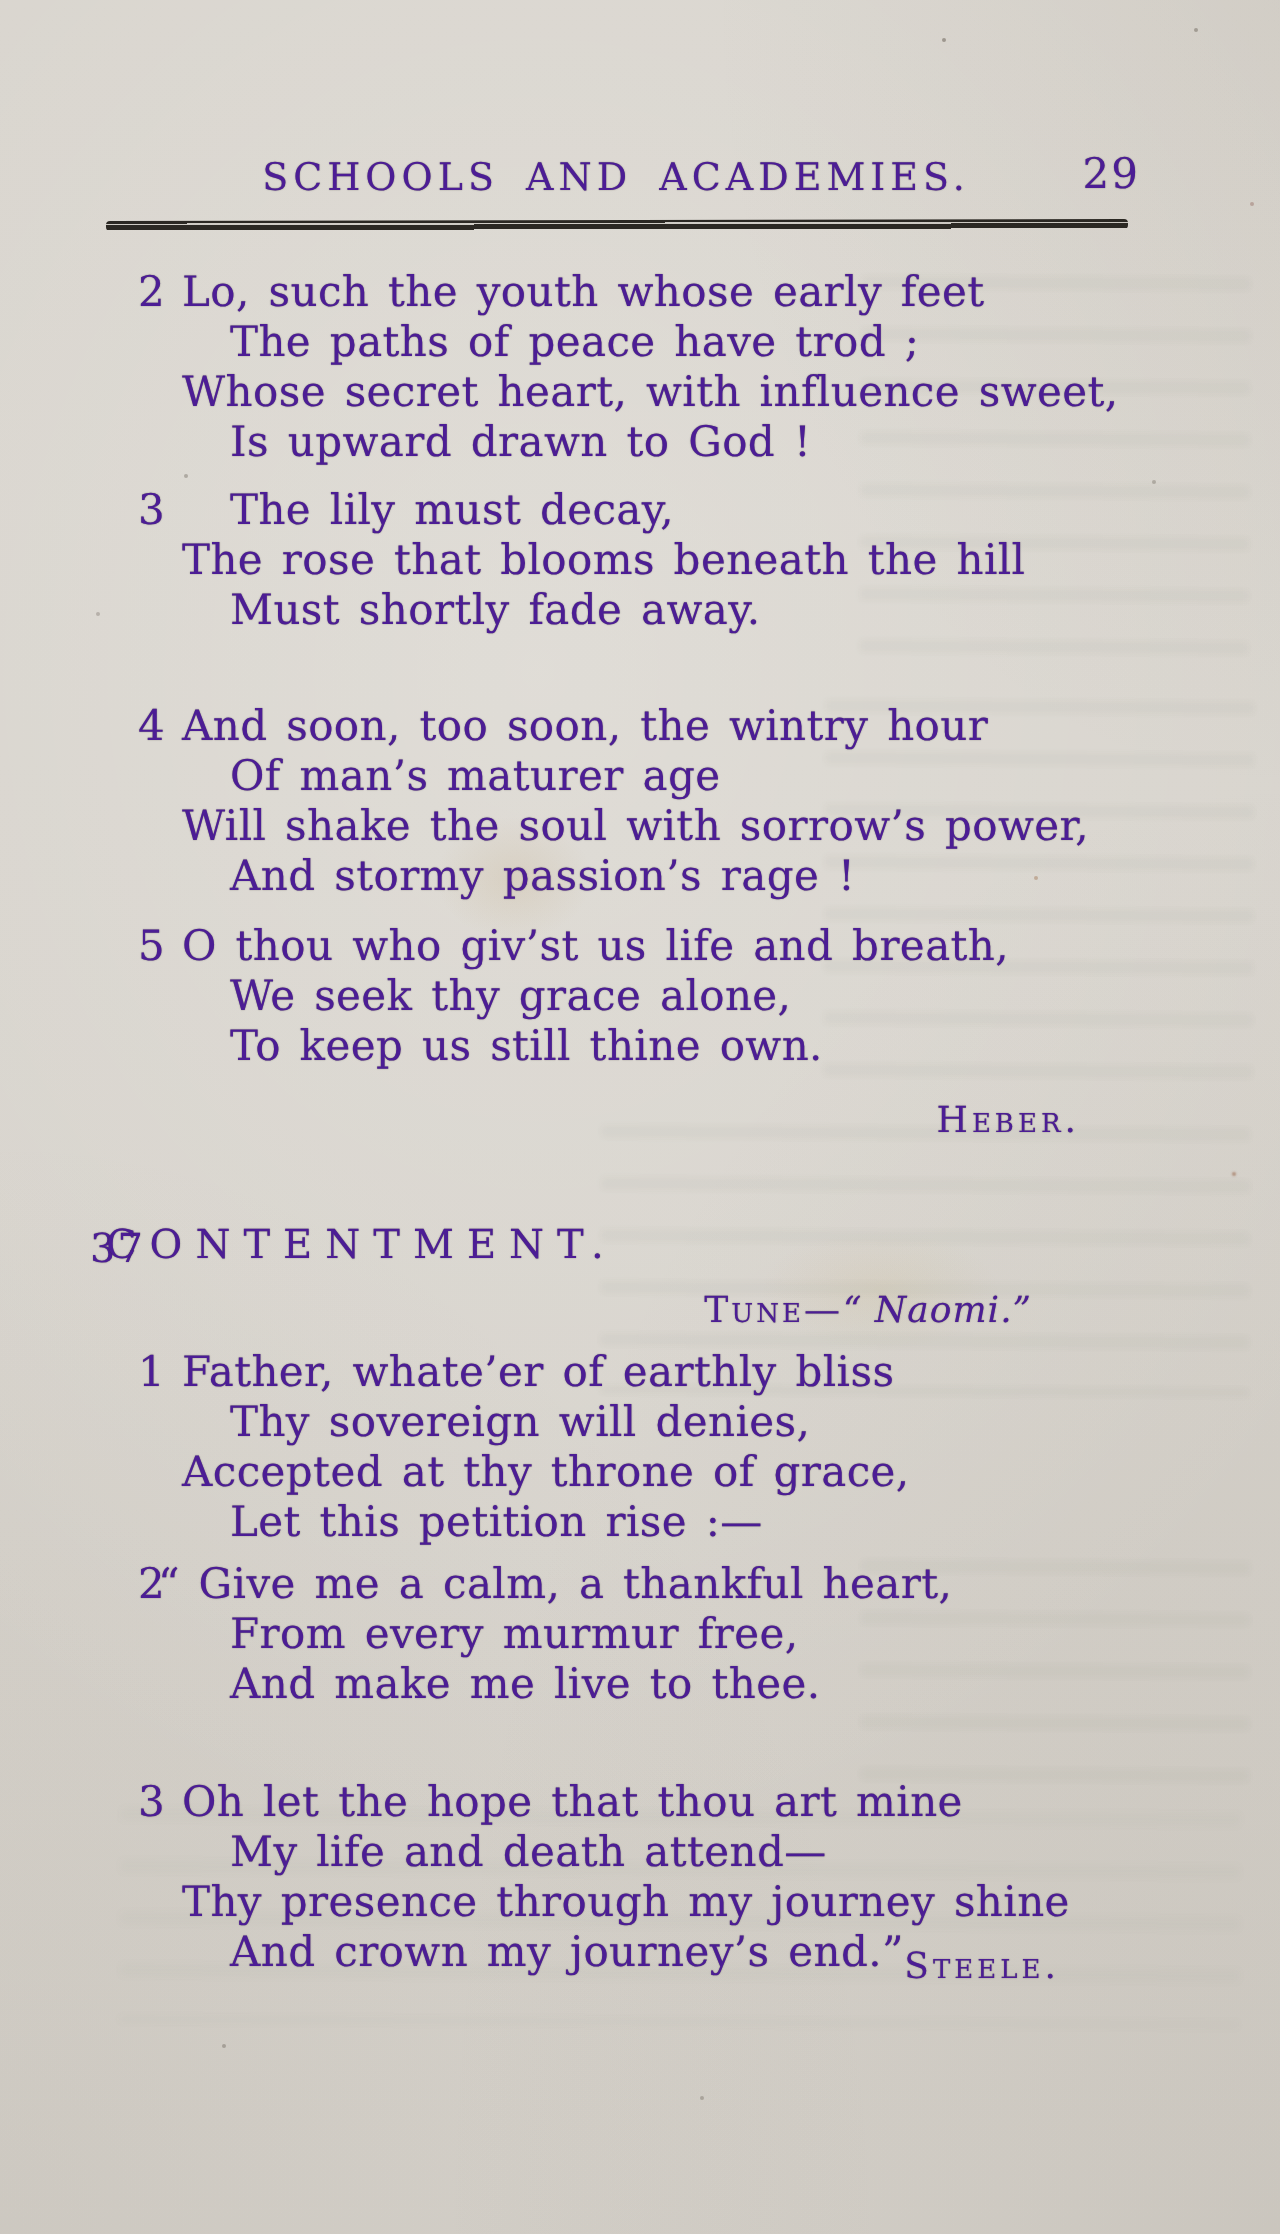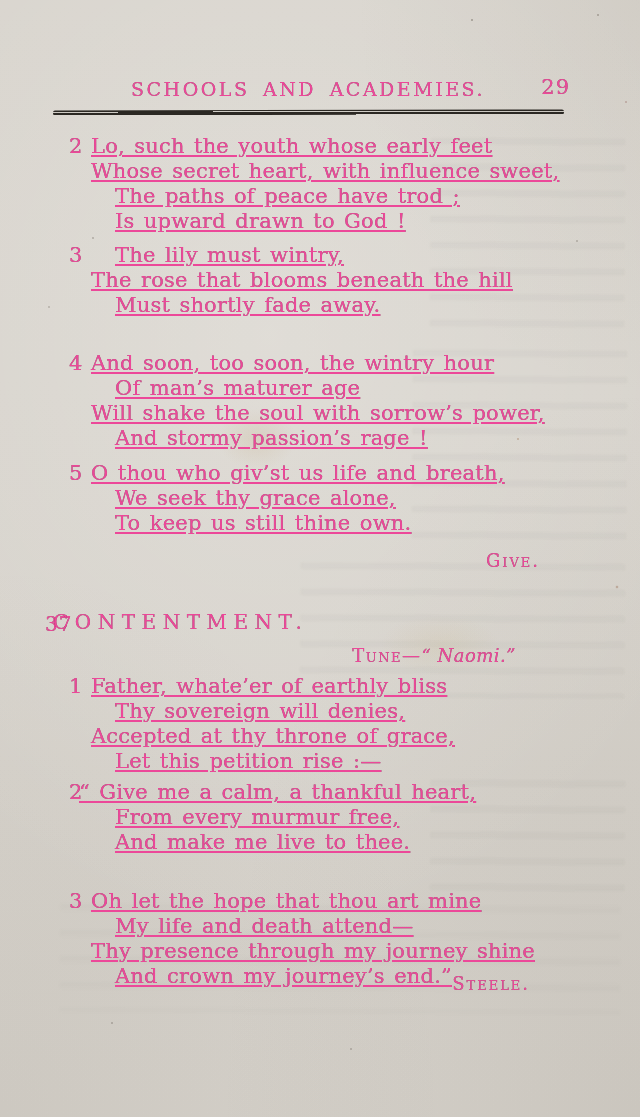--- a/index.html
+++ b/index.html
@@ -7,34 +7,34 @@
     width:640px;height:1117px;position:relative;overflow:hidden;
     font-family:"DejaVu Serif","Liberation Serif",serif;
     background:
       radial-gradient(130% 90% at 42% 30%, rgba(255,255,252,0.22), rgba(255,255,252,0) 60%),
       radial-gradient(120% 120% at 100% 100%, rgba(110,100,85,0.10), transparent 55%),
       radial-gradient(140% 100% at 0% 100%, rgba(110,100,85,0.08), transparent 50%),
       radial-gradient(100% 80% at 100% 0%, rgba(120,110,95,0.07), transparent 45%),
       linear-gradient(#d8d4cd,#d5d1ca);
     color:#2f2b26;
   }
-  .ink{color:#ec4899;text-shadow:0 0 0.6px rgba(47,43,38,0.65);}
+  .ink{color:#4c1d95;text-shadow:0 0 0.6px rgba(47,43,38,0.65);}
   .abs{position:absolute;}
   
   .hdr-title{top:78px;left:53px;width:510px;text-align:center;font-size:19px;
     letter-spacing:2.5px;word-spacing:5px;font-variant:small-caps;text-transform:uppercase;}
   .hdr-num{top:75px;right:70px;font-size:21px;letter-spacing:1px;margin-left:40px;}
   .rule{top:110px;left:53px;width:511px;height:5px;transform:rotate(-0.12deg);
     background:linear-gradient(to bottom,#2b2823 0 1.3px,rgba(43,40,35,0.08) 1.3px 2.1px,#2b2823 2.1px 4.6px,transparent 4.6px);
     border-radius:2px;}
   
   .stanza{left:0;width:640px;padding-left:91px;box-sizing:border-box;
     font-size:21px;line-height:25px;word-spacing:2.5px;letter-spacing:0.2px;}
   .stanza .num{position:absolute;left:69px;top:0;}
-  .vl{white-space:nowrap;text-decoration:underline;}
+  .vl{white-space:nowrap;}
   .ind{margin-left:24px;}
   
   .attrib{font-size:18px;font-variant:small-caps;letter-spacing:2px;word-spacing:2px;}
   
   .hymn-num{top:612px;left:45px;font-size:20px;letter-spacing:1px;}
   .hymn-title{top:610px;left:53px;width:510px;text-align:left;font-size:20px;
     letter-spacing:6.5px;word-spacing:4px;}
   .tune{top:645px;right:124px;font-size:18px;}
   .tune .lbl{font-variant:small-caps;letter-spacing:1.5px;}
   .tune .name{font-style:italic;letter-spacing:0.5px;}
@@ -68,48 +68,48 @@
 <div class="abs stain" style="left:380px;top:615px;width:120px;height:60px;background:radial-gradient(closest-side,rgba(190,160,90,0.10),transparent);"></div>
 <div class="abs specks"></div>
 
 <div class="abs ink hdr-title">SCHOOLS AND ACADEMIES.</div>
 <div class="abs ink hdr-num">29</div>
 <div class="abs rule"></div>
 
 <div class="abs ink stanza" style="top:134px;">
   <span class="num">2</span>
   <div class="vl">Lo, such the youth whose early feet</div>
+  <div class="vl ind">The paths of peace have trod ;</div>
   <div class="vl">Whose secret heart, with influence sweet,</div>
-  <div class="vl ind">The paths of peace have trod ;</div>
   <div class="vl ind">Is upward drawn to God !</div>
 </div>
 
 <div class="abs ink stanza" style="top:243px;">
   <span class="num">3</span>
-  <div class="vl ind">The lily must wintry,</div>
+  <div class="vl ind">The lily must decay,</div>
   <div class="vl">The rose that blooms beneath the hill</div>
   <div class="vl ind">Must shortly fade away.</div>
 </div>
 
 <div class="abs ink stanza" style="top:351px;">
   <span class="num">4</span>
   <div class="vl">And soon, too soon, the wintry hour</div>
   <div class="vl ind">Of man’s maturer age</div>
   <div class="vl">Will shake the soul with sorrow’s power,</div>
   <div class="vl ind">And stormy passion’s rage !</div>
 </div>
 
 <div class="abs ink stanza" style="top:461px;">
   <span class="num">5</span>
   <div class="vl">O thou who giv’st us life and breath,</div>
   <div class="vl ind">We seek thy grace alone,</div>
   <div class="vl ind">To keep us still thine own.</div>
 </div>
 
-<div class="abs ink attrib" style="top:550px;right:100px;">Give.</div>
+<div class="abs ink attrib" style="top:550px;right:100px;">Heber.</div>
 
 <div class="abs ink hymn-num">37</div>
 <div class="abs ink hymn-title">CONTENTMENT.</div>
 <div class="abs ink tune"><span class="lbl">Tune—</span><span class="name">“ Naomi.”</span></div>
 
 <div class="abs ink stanza" style="top:674px;">
   <span class="num">1</span>
   <div class="vl">Father, whate’er of earthly bliss</div>
   <div class="vl ind">Thy sovereign will denies,</div>
   <div class="vl">Accepted at thy throne of grace,</div>

